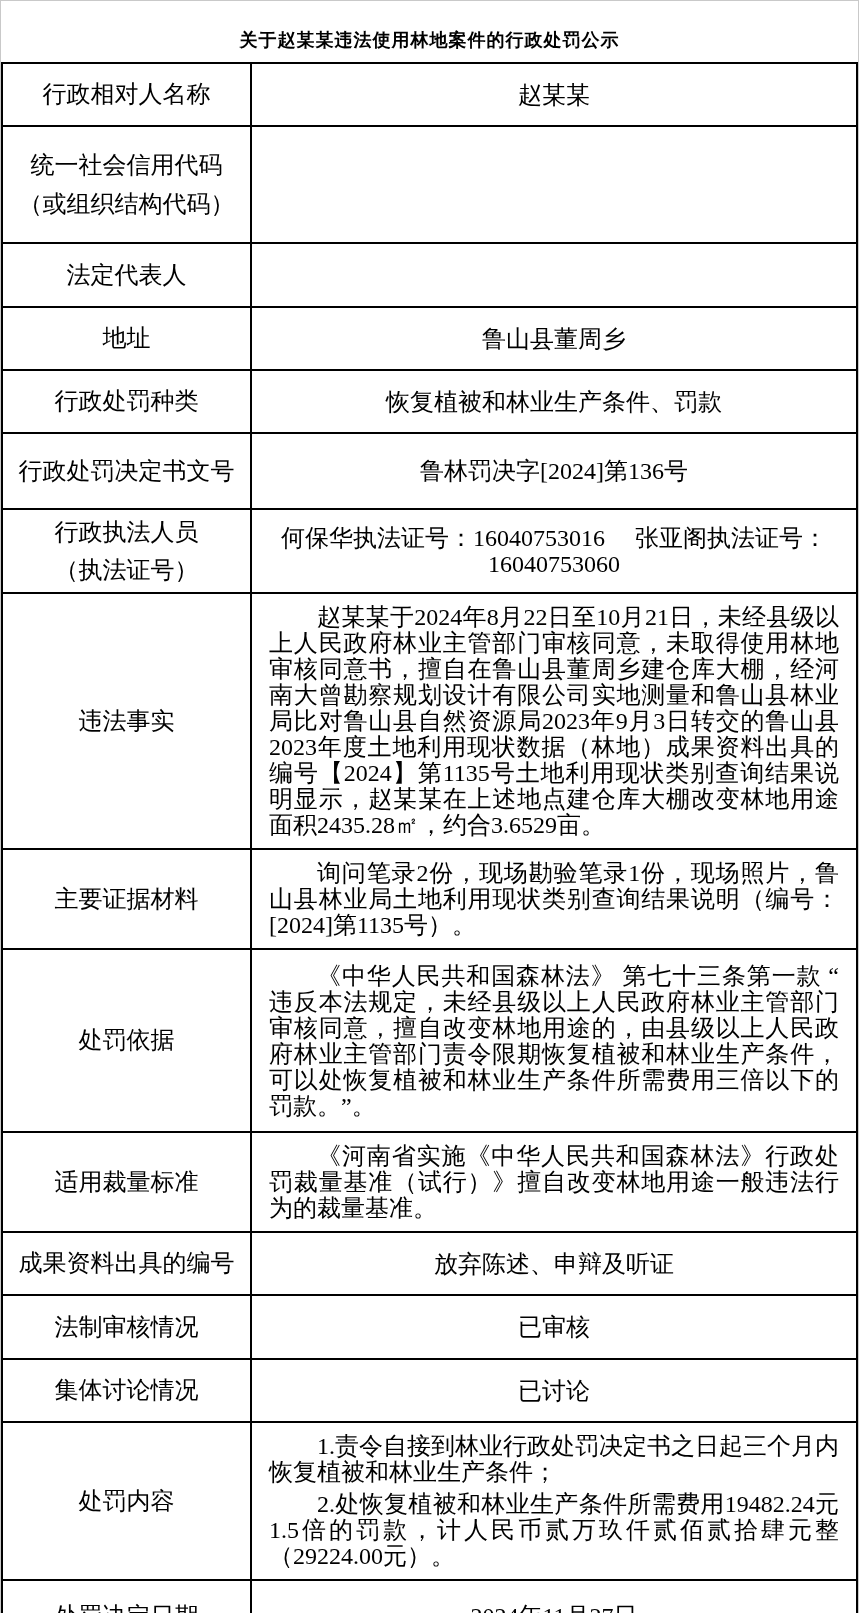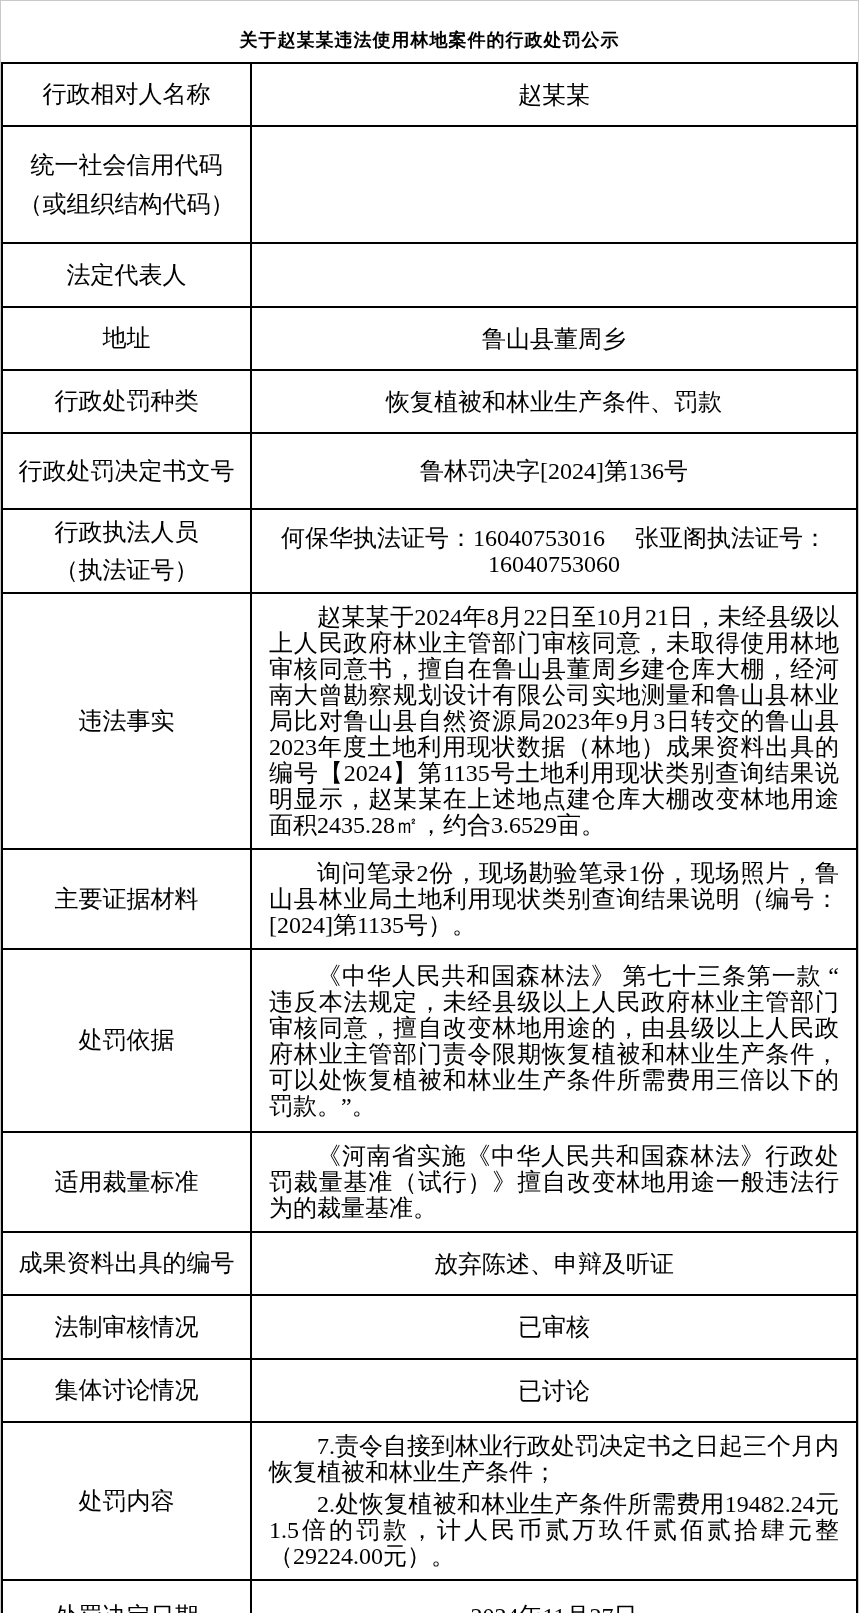--- a/index.html
+++ b/index.html
@@ -169,21 +169,21 @@
           </td>
           <td class="value-cell align-center">
             <p>已讨论</p>
           </td>
         </tr>
         <tr>
           <td class="label-cell">
             <div>处罚内容</div>
           </td>
           <td class="value-cell align-justify">
-            <p>7.责令自接到林业行政处罚决定书之日起三个月内恢复植被和林业生产条件；</p>
+            <p>1.责令自接到林业行政处罚决定书之日起三个月内恢复植被和林业生产条件；</p>
             <p>2.处恢复植被和林业生产条件所需费用19482.24元1.5倍的罚款，计人民币贰万玖仟贰佰贰拾肆元整（29224.00元）。</p>
           </td>
         </tr>
         <tr>
           <td class="label-cell">
             <div>处罚决定日期</div>
           </td>
           <td class="value-cell align-center">
             <p>2024年11月27日</p>
           </td>

